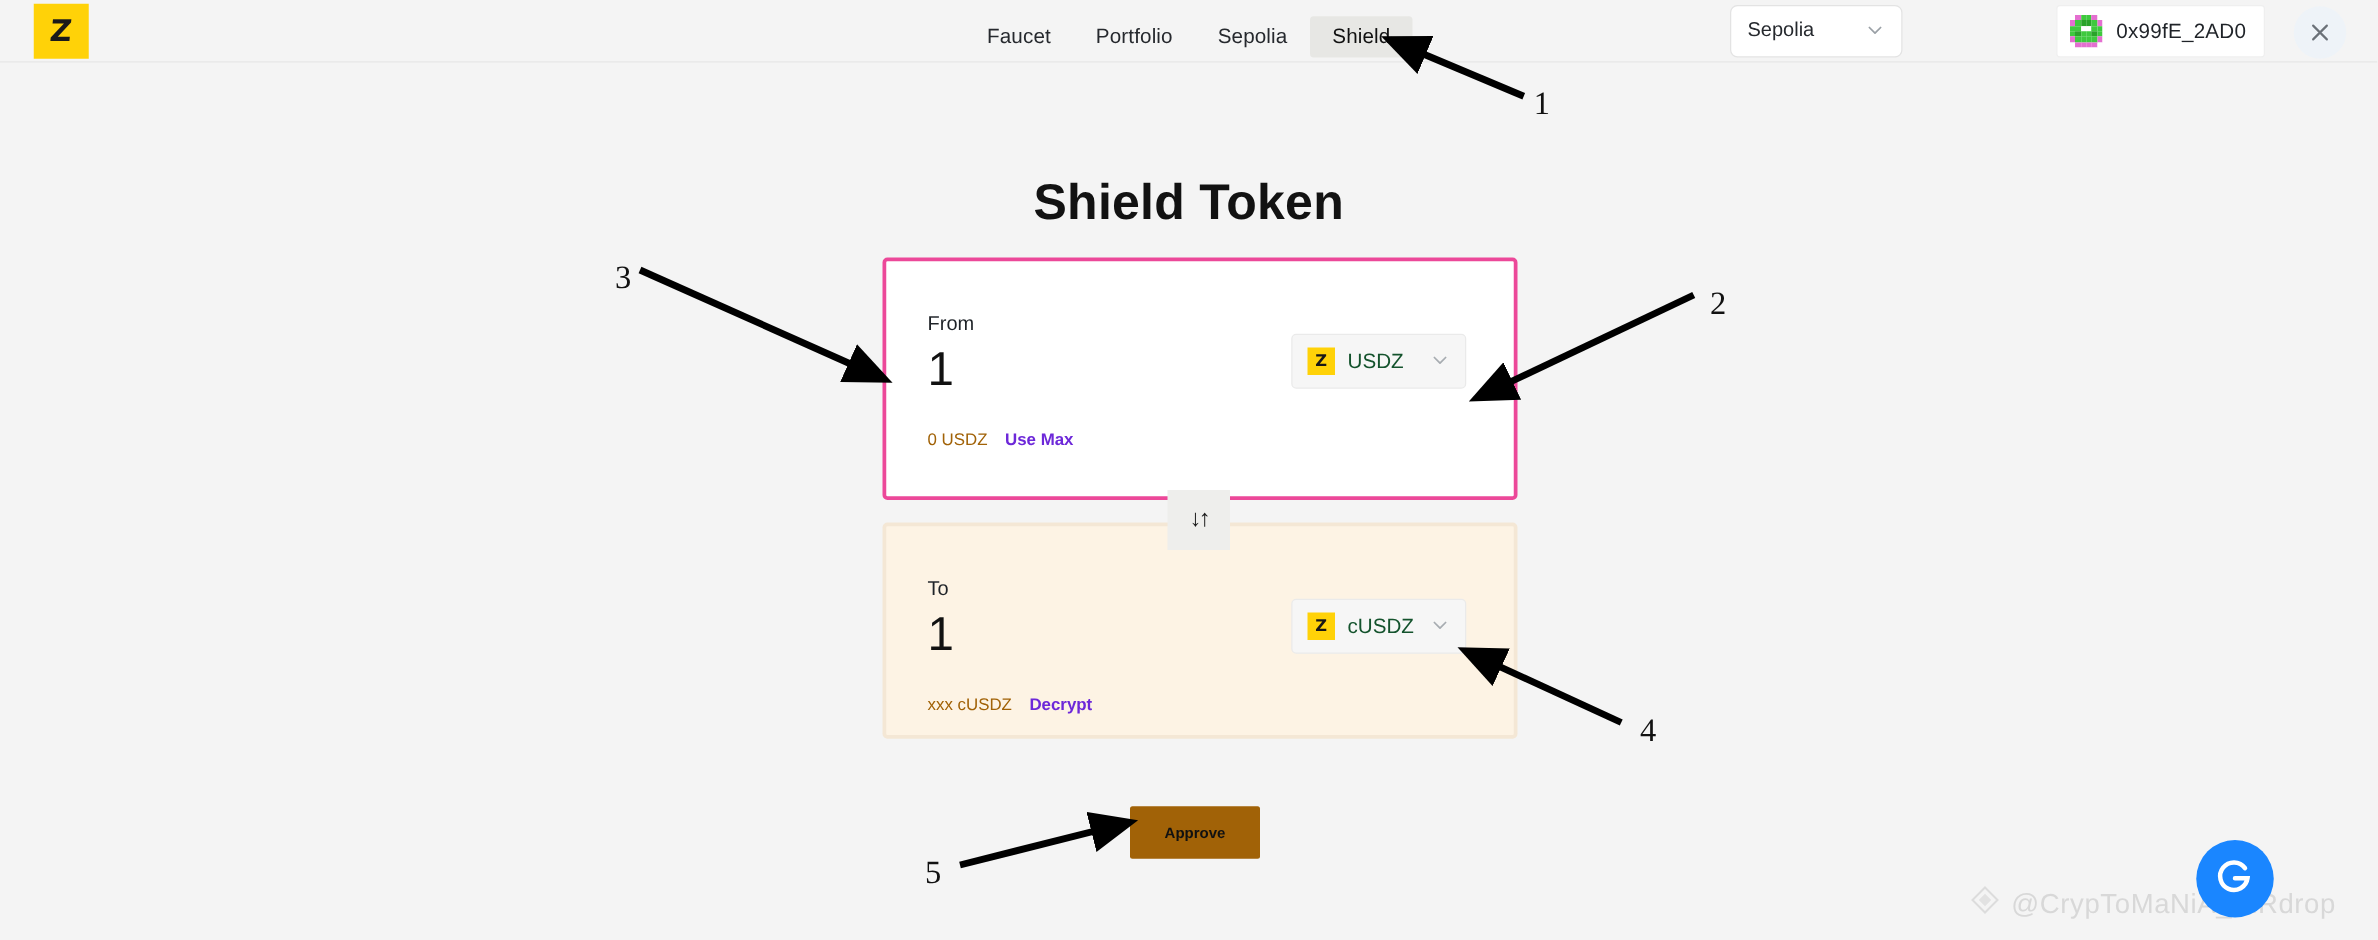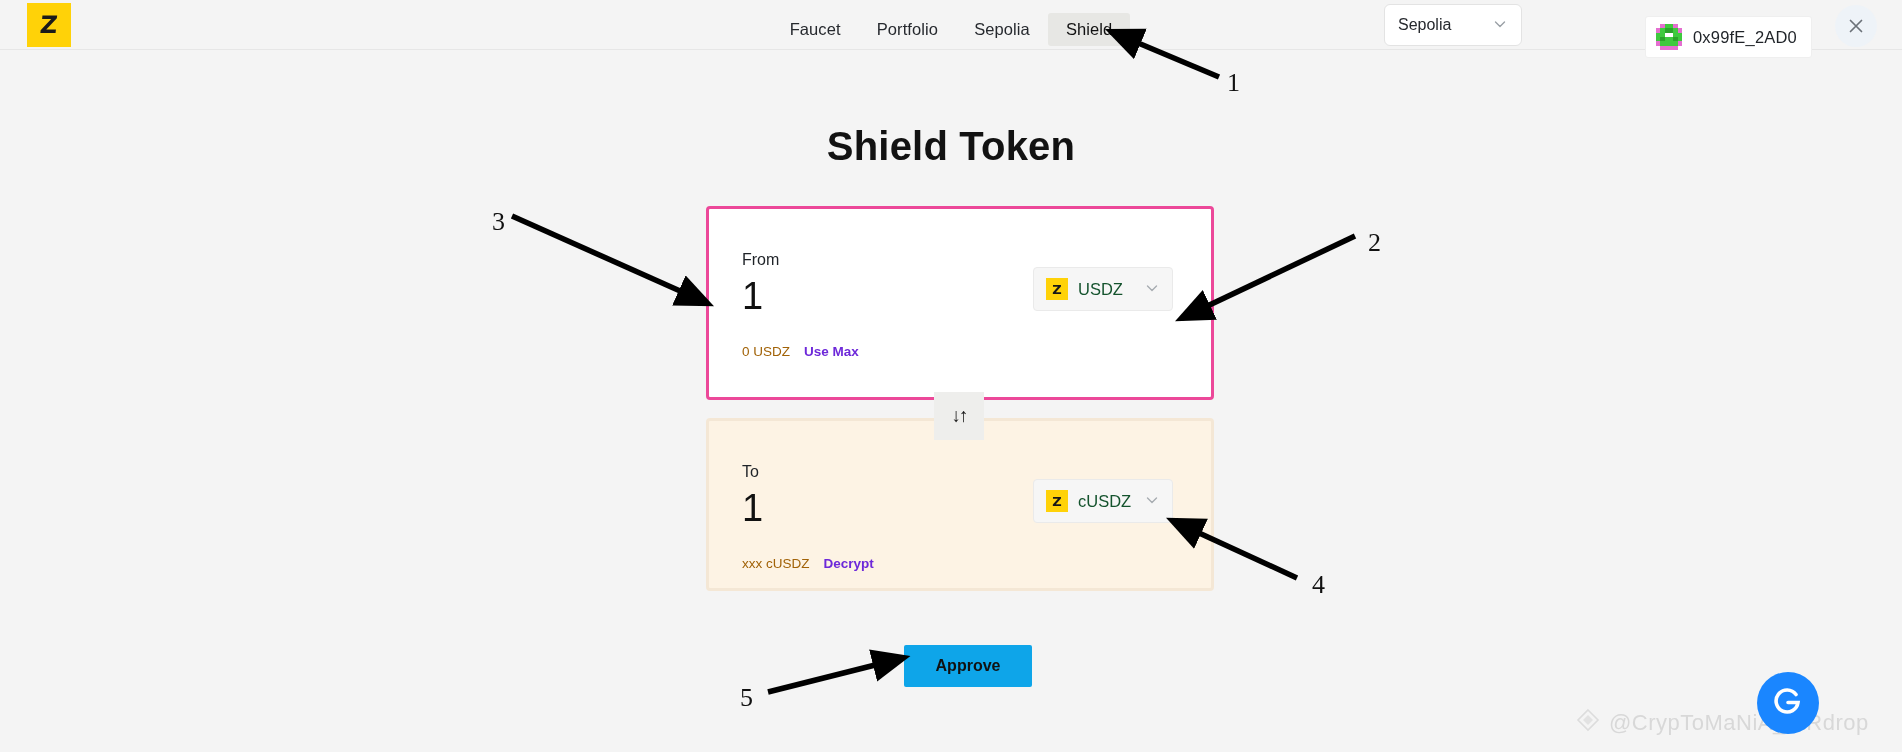--- a/index.html
+++ b/index.html
@@ -42,21 +42,21 @@
     position: absolute; right: 380px; top: 4px;
     width: 138px; height: 42px; background: #fff;
     border: 1px solid #e3e3e3; border-radius: 6px;
     display: flex; align-items: center; justify-content: space-between;
     padding: 0 13px; cursor: pointer;
   }
   .network-select .label { font-size: 16px; color: #26292e; }
   .chev { color: #9aa0a6; font-size: 12px; line-height: 1; }
 
   .wallet {
-    position: absolute; right: 90px; top: 16px;
+    position: absolute; right: 90px; top: 4px;
     height: 42px; background: #fff; border: 1px solid #efefef;
     border-radius: 3px; display: flex; align-items: center;
     padding: 0 14px 0 10px; gap: 11px; cursor: pointer;
   }
   .avatar {
     width: 26px; height: 26px; border-radius: 2px; overflow: hidden;
     display: grid; grid-template-columns: repeat(6, 1fr); grid-template-rows: repeat(6, 1fr);
     flex: none;
   }
   .avatar i { display: block; }
@@ -65,21 +65,21 @@
   .close-btn {
     position: absolute; right: 25px; top: 5px;
     width: 42px; height: 42px; border-radius: 50%;
     background: #eef3f8; display: flex; align-items: center; justify-content: center;
     cursor: pointer;
   }
   .close-btn svg { display:block; }
 
   
   .page-title {
-    position: absolute; top: 124px; left: 0; width: 1902px;
+    position: absolute; top: 140px; left: 0; width: 1902px;
     text-align: center; font-size: 40px; font-weight: 700; color: #121212;
     letter-spacing: .2px;
   }
 
   .card {
     position: absolute; left: 706px; width: 508px;
     border: 3px solid #ec4899; border-radius: 4px;
   }
   .card-from { top: 206px; height: 194px; background: #ffffff; }
   .card-to   { top: 418px; height: 173px; background: #fdf3e4; border-color: #f4e7d5; }
@@ -119,24 +119,24 @@
   .swap-btn {
     position: absolute; left: 934px; top: 392px;
     width: 50px; height: 48px; background: #eeeeec;
     display: flex; align-items: center; justify-content: center;
     font-size: 19px; color: #1a1a1a; cursor: pointer; z-index: 5;
     letter-spacing: -2px;
   }
 
   .approve-btn {
     position: absolute; left: 904px; top: 645px;
-    width: 128px; height: 42px; background: #0ea5e9;
+    width: 104px; height: 42px; background: #a16207;
     border: none; border-radius: 2px;
     font-family: "Liberation Sans", sans-serif;
-    font-size: 16px; font-weight: 700; color: #111;
+    font-size: 12px; font-weight: 700; color: #111;
     cursor: pointer;
   }
 
   
   .anno-layer { position: absolute; inset: 0; pointer-events: none; z-index: 20; }
   .anno-num {
     position: absolute; font-family: "Liberation Serif", serif;
     font-size: 26px; color: #111;
   }
 

